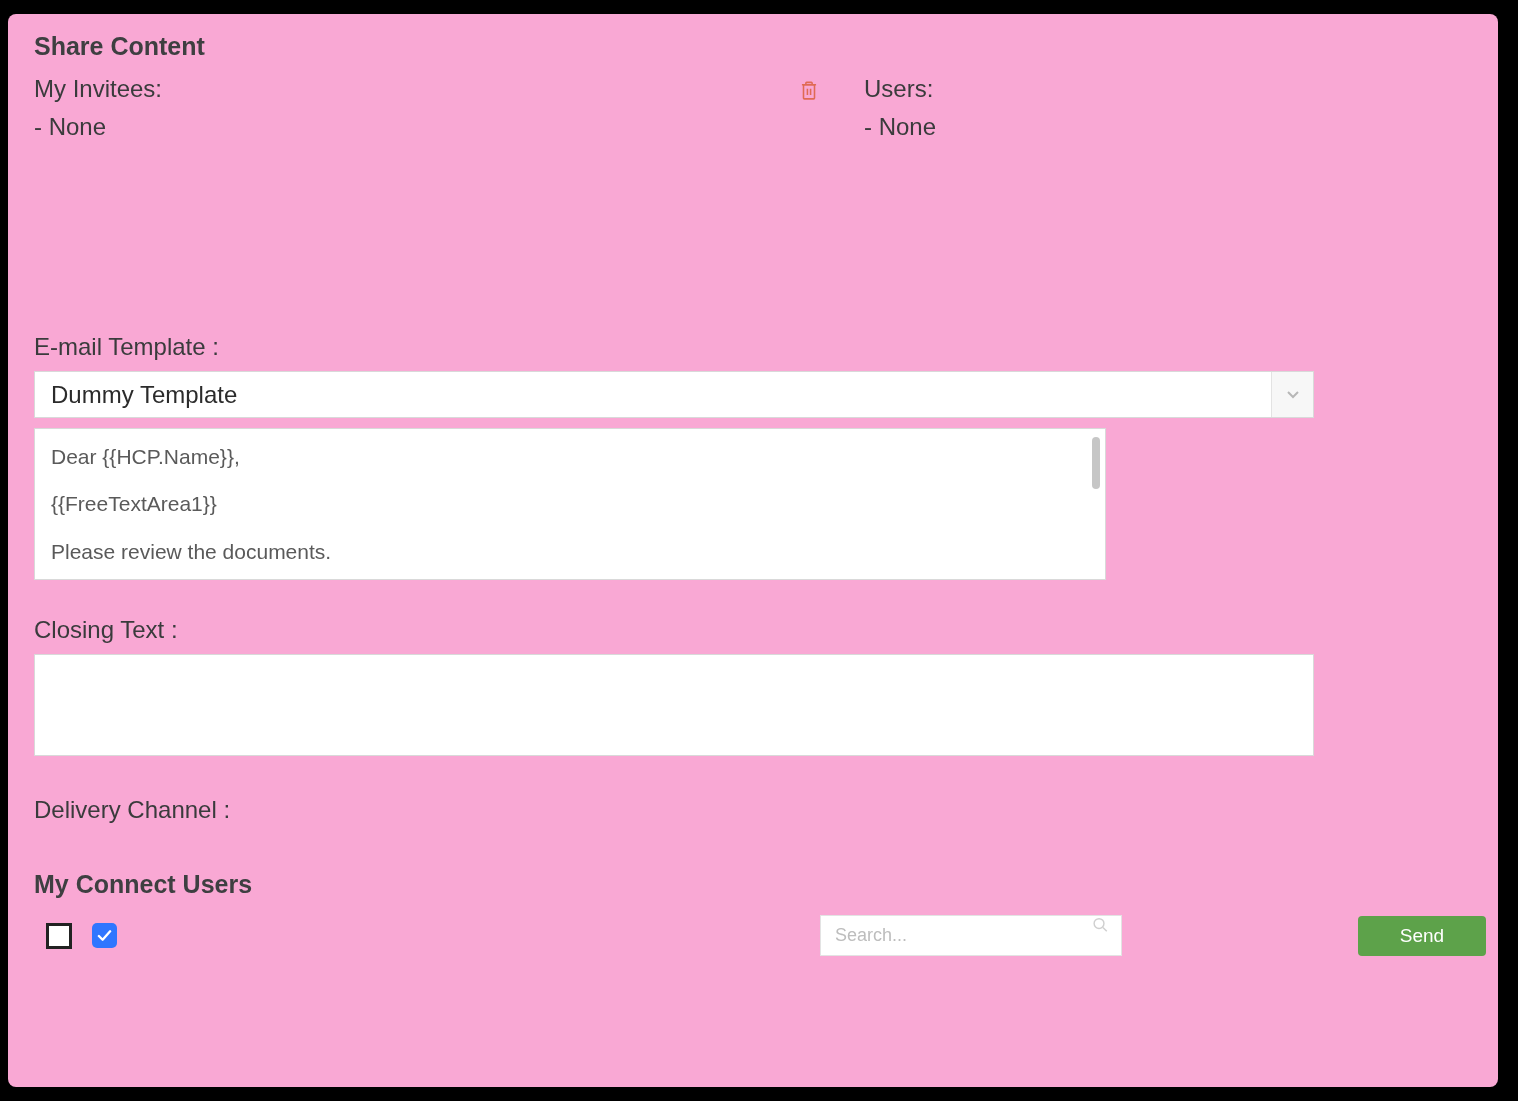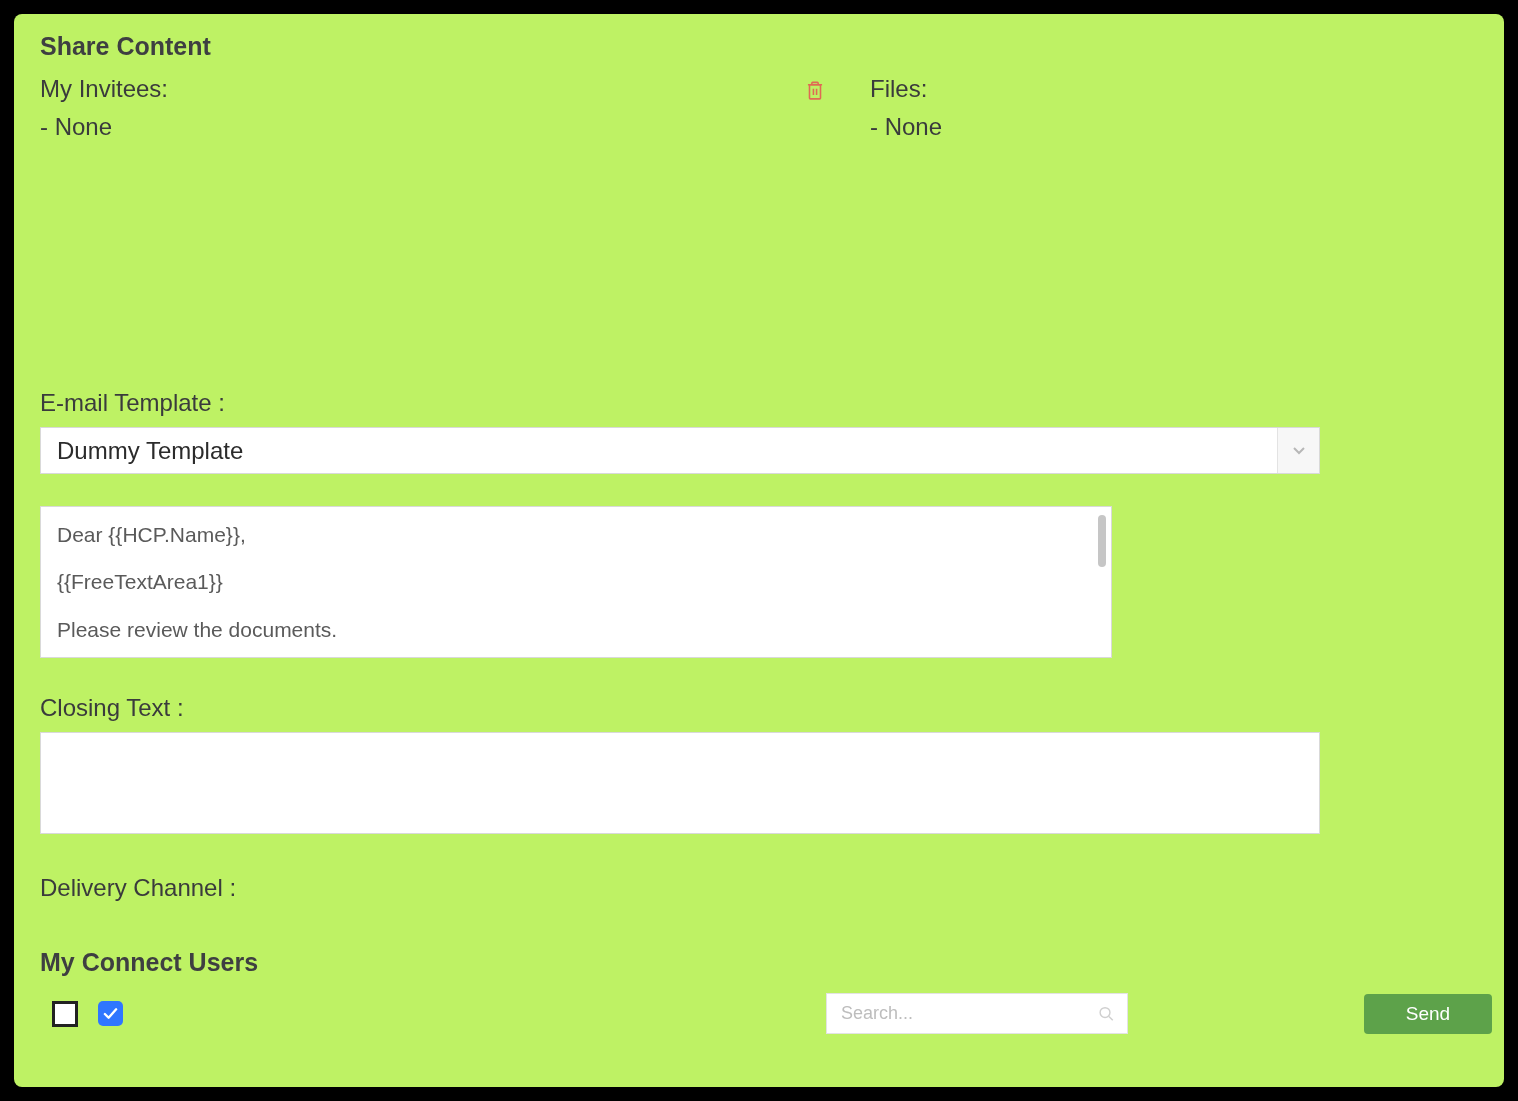--- a/index.html
+++ b/index.html
@@ -6,24 +6,24 @@
   html, body { margin: 0; padding: 0; }
   body {
     font-family: -apple-system, "Helvetica Neue", Arial, sans-serif;
     background: #000;
     width: 1518px;
     height: 1101px;
   }
   .frame {
     position: absolute;
     top: 14px;
-    left: 14px;
+    left: 8px;
     width: 1490px;
     height: 1073px;
-    background: #bef264;
+    background: #f9a8d4;
     border-radius: 8px;
     padding: 18px 26px 18px 26px;
     overflow: hidden;
   }
   .title {
     font-size: 25px;
     font-weight: 700;
     color: #3e3f41;
     margin: 0 0 14px 0;
   }
@@ -56,21 +56,21 @@
     width: 20px;
     height: 22px;
     cursor: pointer;
   }
   .trash-icon svg { width: 20px; height: 22px; }
   .section-label {
     font-size: 24px;
     color: #3a3b3c;
     margin: 36px 0 10px 0;
   }
-  .section-label.first { margin-top: 84px; }
+  .section-label.first { margin-top: 28px; }
   .select-wrap {
     width: 1280px;
     height: 47px;
     background: #fff;
     border: 1px solid #d9d9d9;
     display: flex;
     align-items: center;
     position: relative;
     cursor: pointer;
   }
@@ -86,21 +86,21 @@
     border-left: 1px solid #e3e3e3;
     background: #f7f7f7;
     display: flex;
     align-items: center;
     justify-content: center;
   }
   .select-caret svg { width: 12px; height: 8px; opacity: .45; }
   .template-body {
     width: 1072px;
     height: 152px;
-    margin-top: 32px;
+    margin-top: 10px;
     border: 1px solid #d9d9d9;
     background: #fff;
     position: relative;
     overflow: hidden;
   }
   .template-body-inner {
     padding: 14px 16px;
     font-size: 21px;
     color: #5a5a5a;
     line-height: 1.3;
@@ -166,21 +166,20 @@
     font-size: 24px;
     color: #383838;
   }
   .search-wrap {
     margin-left: auto;
     width: 302px;
     height: 41px;
     border: 1px solid #e3e3e3;
     background: #fff;
     display: flex;
-    align-items: center;
     padding: 0 12px;
     position: relative;
     margin-right: 350px;
   }
   .search-input {
     border: none;
     outline: none;
     width: 100%;
     font-size: 18px;
     color: #555;
@@ -218,21 +217,21 @@
       <span class="trash-icon">
         <svg viewBox="0 0 24 28" fill="none" stroke="#e06a54" stroke-width="2">
           <path d="M3 6h18"></path>
           <path d="M8 6V4a1 1 0 0 1 1-1h6a1 1 0 0 1 1 1v2"></path>
           <rect x="5" y="6" width="14" height="18" rx="1"></rect>
           <path d="M10 11v8M14 11v8"></path>
         </svg>
       </span>
     </div>
     <div class="col-right">
-      <div class="sub-label">Files:</div>
+      <div class="sub-label">Users:</div>
       <div class="none-text">- None</div>
     </div>
   </div>
 
   <div class="section-label first">E-mail Template :</div>
   <div class="select-wrap">
     <div class="select-value">Dummy Template</div>
     <div class="select-caret">
       <svg viewBox="0 0 12 8">
           <path d="M1 1l5 5 5-5" fill="none" stroke="#6b6b6b" stroke-width="2"></path>

